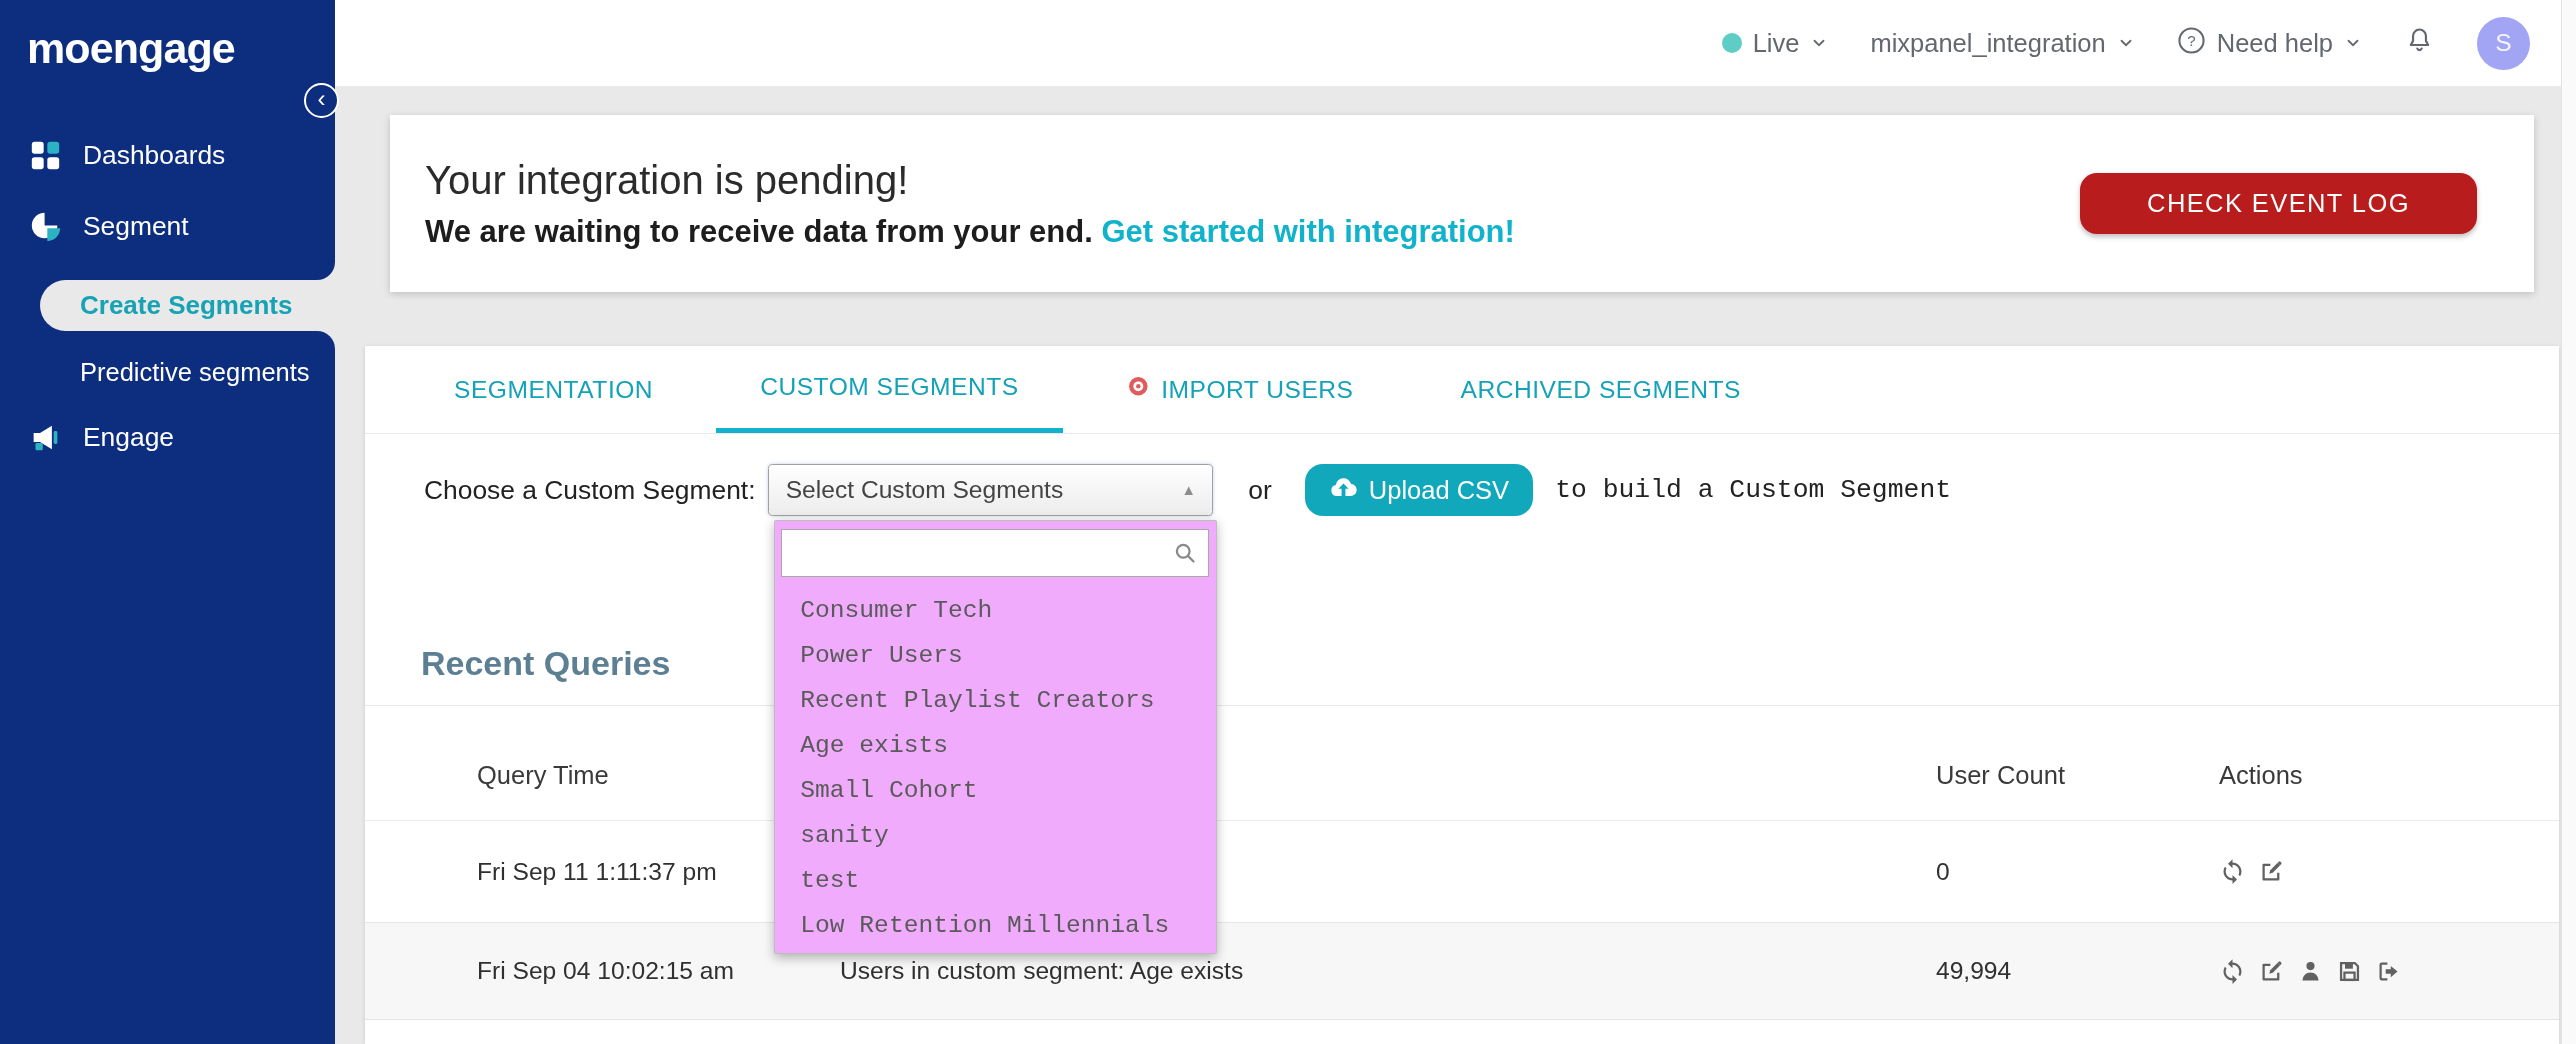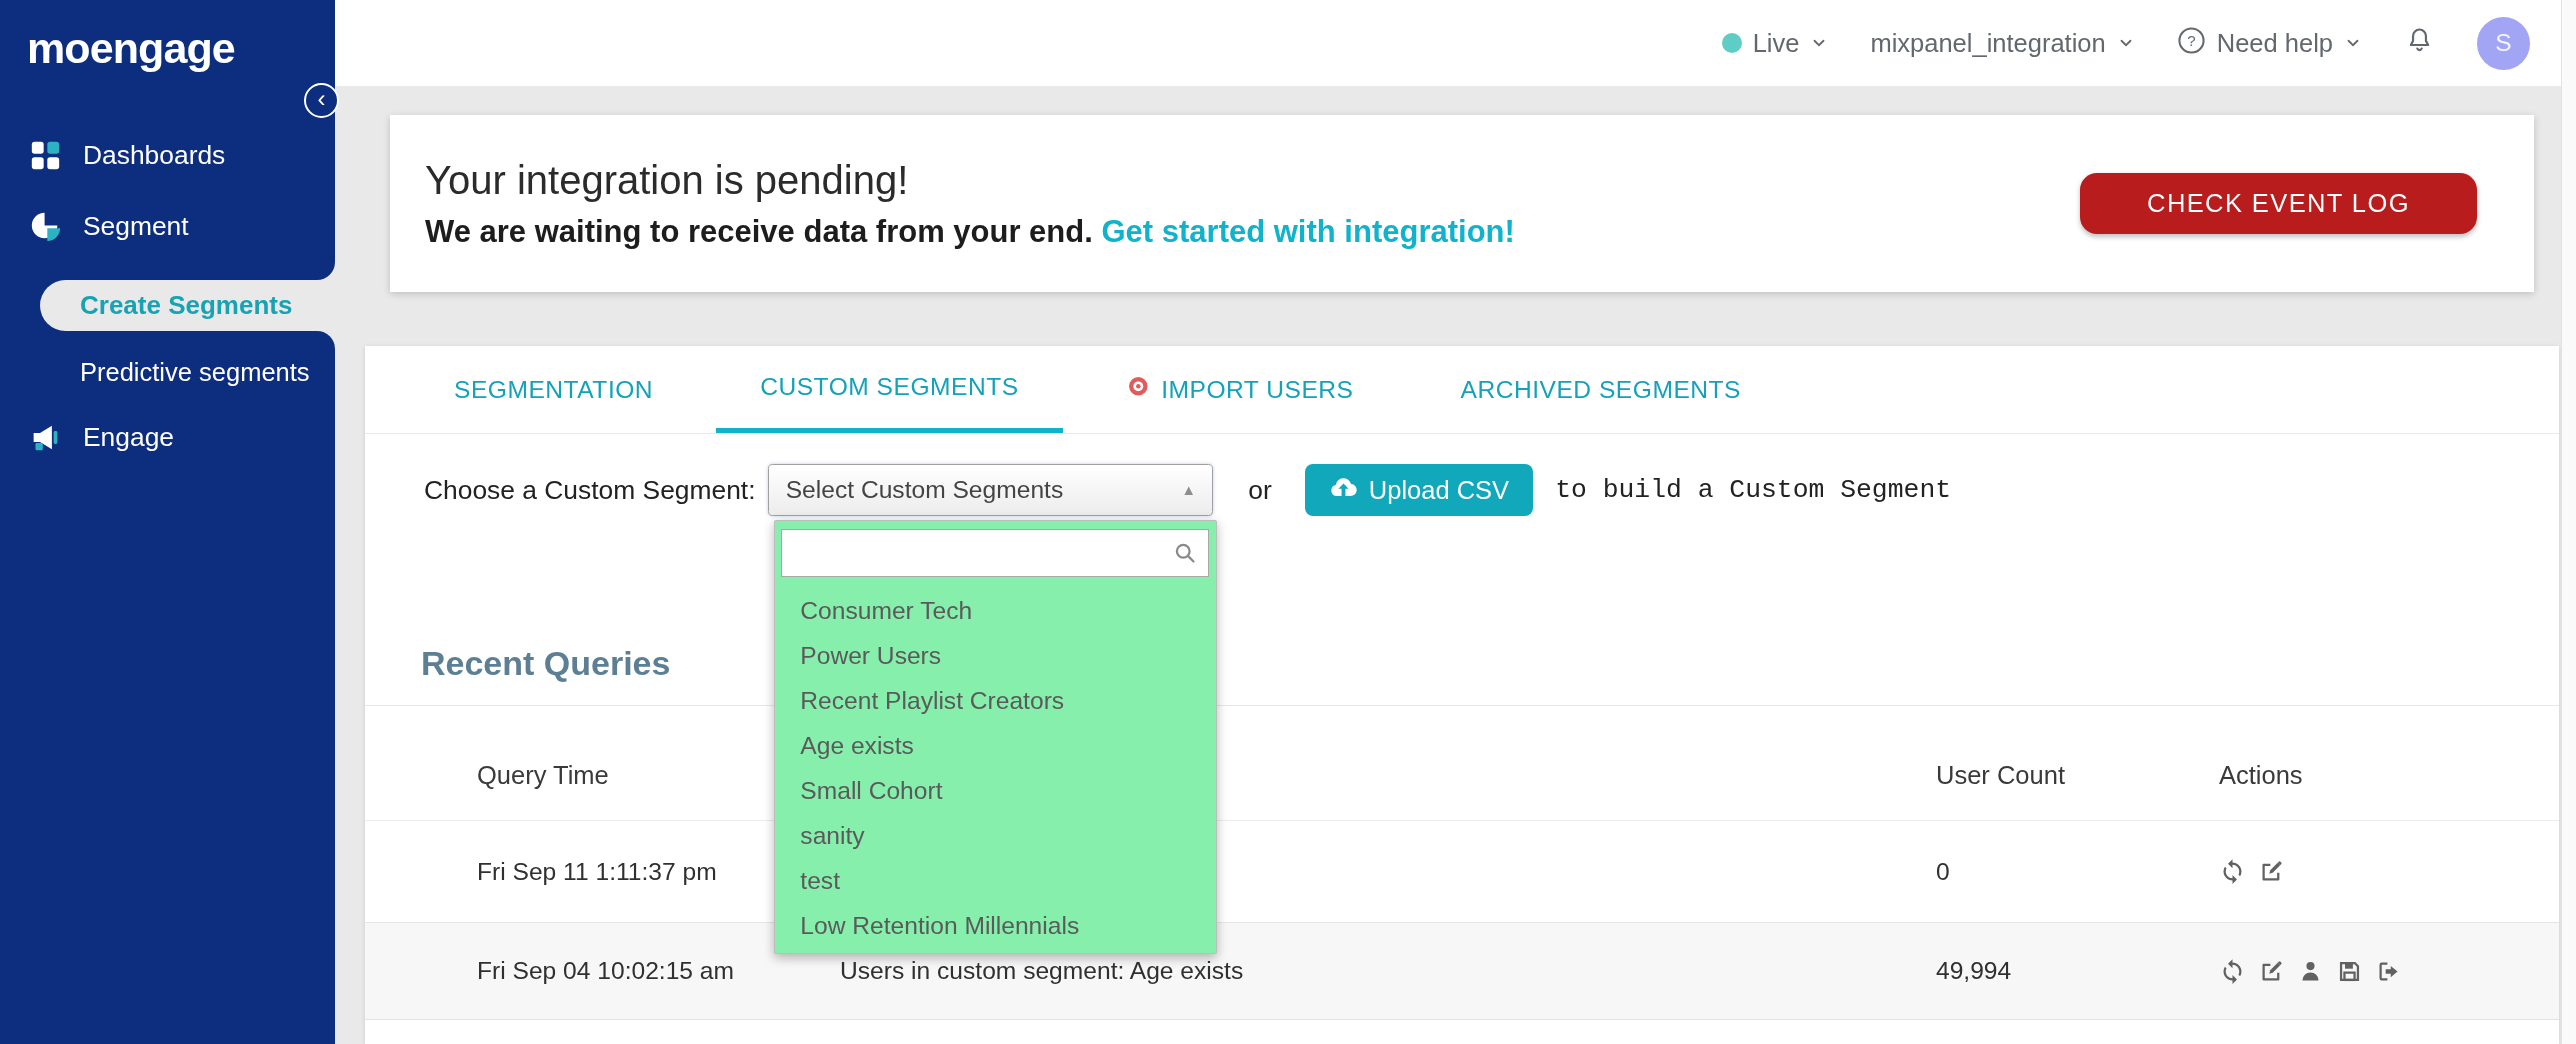--- a/index.html
+++ b/index.html
@@ -56,27 +56,27 @@
 
   
   .chooser { display:flex; align-items:center; padding:30px 0 0 59px; font-size:26.4px; color:#222; }
   .chooser .lbl { margin-right:12.8px; }
   .sel-wrap { position:relative; width:445px; }
   .sel2 { height:52px; border:0.9px solid #a0a0a0; border-radius:4.6px; background:linear-gradient(#ffffff,#ececec);
       display:flex; align-items:center; padding:0 16.4px; font-size:24.6px; color:#444; cursor:pointer;
       box-shadow:0 0 3.6px rgba(120,160,200,.5); }
   .sel2 .caret { margin-left:auto; font-size:14.6px; color:#8d8d8d; }
   .or-txt { margin:0 33px 0 35px; }
-  .upload-btn { height:52px; padding:16px 24px; background:#12a8bc; border:none; border-radius:8px; color:#fff;
+  .upload-btn { height:52px; padding:16px 24px; background:#12a8bc; border:none; border-radius:18px; color:#fff;
       font-size:25.5px; font-family:inherit; display:flex; align-items:center; gap:11px; cursor:pointer;text-align:right; }
   .suffix { margin-left:22px;font-family:Liberation Mono, monospace; }
 
   
-  .dd-panel { position:absolute; left:5.5px; top:56px; width:443px; height:434px; background:#86efac;
-      border:0.9px solid #bdbdbd; border-radius:1.8px; box-shadow:0 3.6px 11px rgba(0,0,0,.28); z-index:30; }
+  .dd-panel { position:absolute; left:5.5px; top:56px; width:443px; height:434px; background:#f0abfc;
+      border:0.9px solid #bdbdbd; border-radius:1.8px; box-shadow:0 3.6px 11px rgba(0,0,0,.28); z-index:30;font-family:Liberation Mono, monospace; }
   .dd-search { position:relative; margin:8.2px 7.3px 0 6.4px; }
   .dd-search input { width:100%; height:48px; border:0.9px solid #a8a8a8; padding:0 47px 0 12.8px; font-size:24px;
       font-family:inherit; color:#444; outline:none; }
   .dd-search .mag { position:absolute; right:11px; top:12px; }
   ul.dd-list { list-style:none; margin:11px 0 0 0; padding:0; }
   .dd-item { height:45px; display:flex; align-items:center; padding-left:25.5px; font-size:24.6px; color:#5a5a5a; cursor:pointer; }
 
   
   .rq-head { margin-top:128px; padding-left:56px; font-size:34px; font-weight:bold; color:#5d7f93; }
   .rq-divider { margin-top:22px; border-top:1.8px solid #e8e8e8; }

